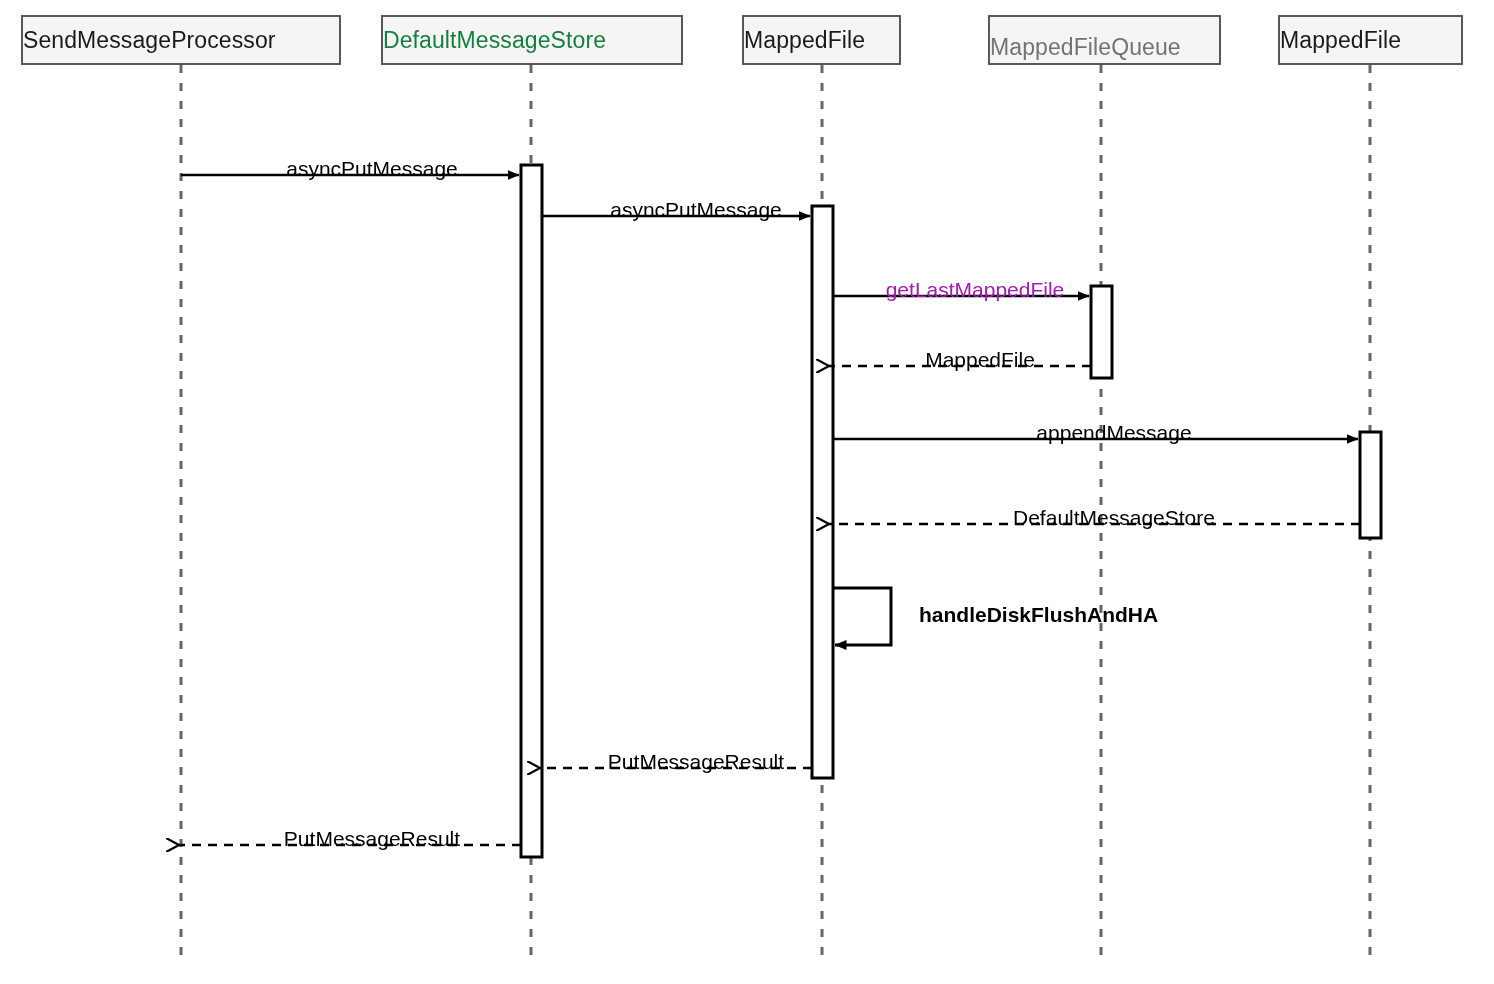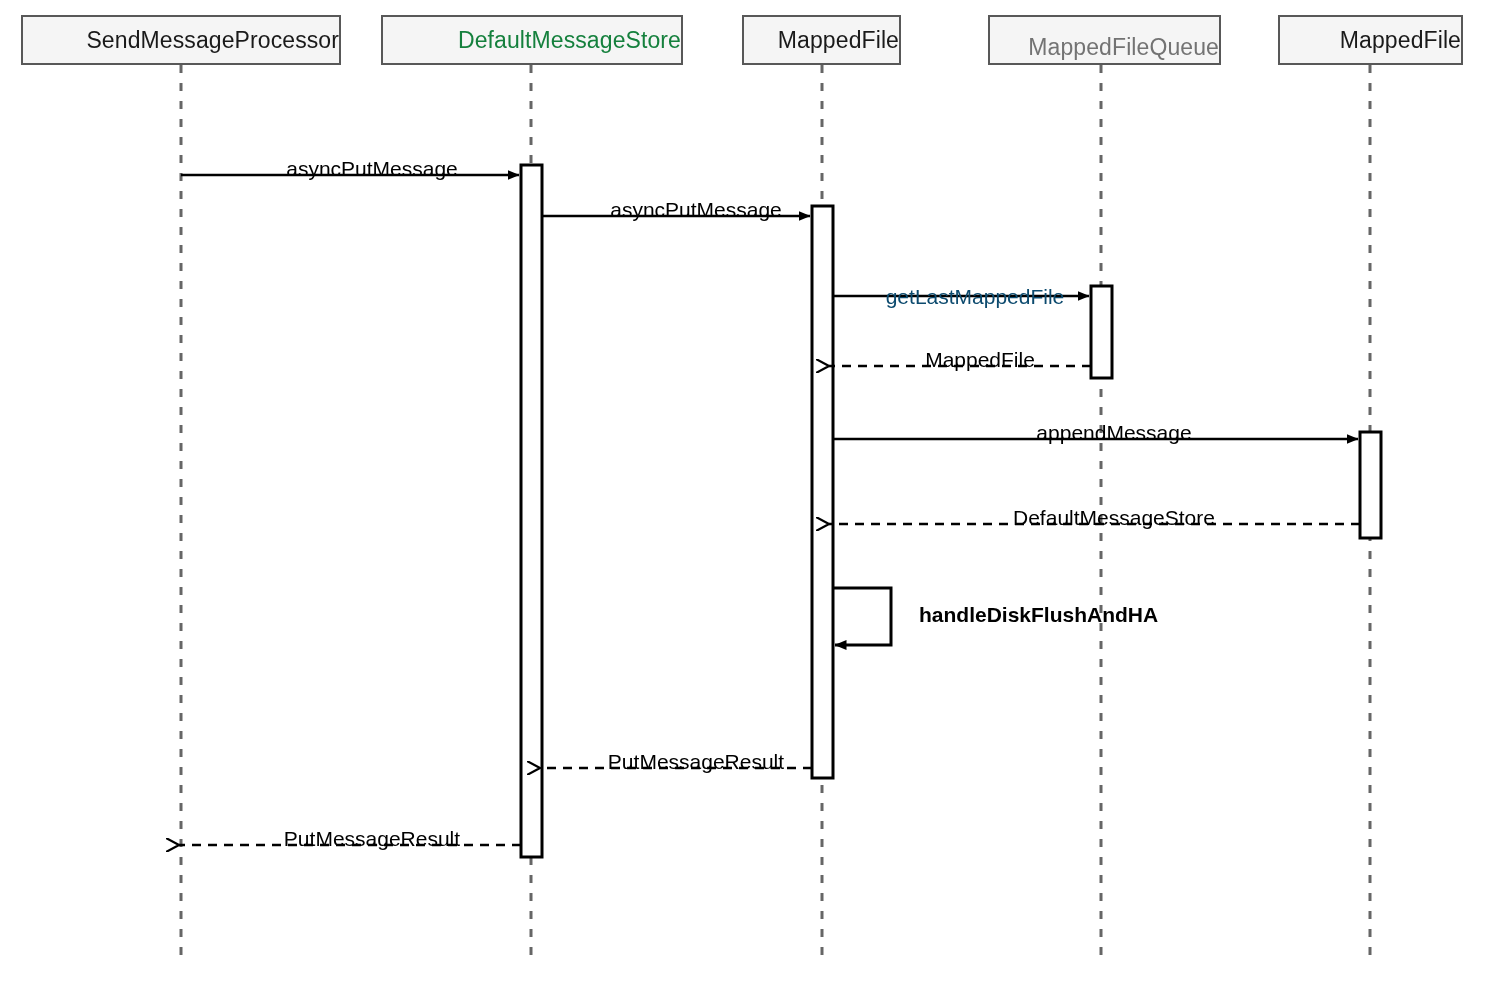--- a/index.html
+++ b/index.html
@@ -23,21 +23,21 @@
     width: 1494px;
     height: 984px;
   }
   .participant-box {
     position: absolute;
     box-sizing: border-box;
     background: #f5f5f5;
     border: 2px solid #585858;
     display: flex;
     align-items: center;
-    justify-content: flex-end;
+    justify-content: flex-start;
   }
   .participant-label {
     font-size: 23px;
     color: #1a1a1a;
     line-height: 1;
     white-space: nowrap;
     letter-spacing: 0.1px;
   }
   .msg-label {
     position: absolute;
@@ -105,21 +105,21 @@
       <div class="participant-box" style="left: 988px; top: 15px; width: 233px; height: 50px; background: rgb(245, 245, 245); border-color: rgb(88, 88, 88);">
         <span class="participant-label" style="color: #737373; margin-top: 15px;">MappedFileQueue</span>
       </div>
       <div class="participant-box" style="left: 1278px; top: 15px; width: 185px; height: 50px; background: rgb(245, 245, 245); border-color: rgb(88, 88, 88);">
         <span class="participant-label" style="color: rgb(26, 26, 26);">MappedFile</span>
       </div>
     </div>
   <div id="labels-layer">
       <div class="msg-label" style="left: 352px; top: 158px; color: rgb(0, 0, 0);">asyncPutMessage</div>
       <div class="msg-label" style="left: 676px; top: 199px; color: rgb(0, 0, 0);">asyncPutMessage</div>
-      <div class="msg-label" style="left: 955px; top: 286px; color: #0c4a6e;">getLastMappedFile</div>
+      <div class="msg-label" style="left: 955px; top: 279px; color: #a21caf;">getLastMappedFile</div>
       <div class="msg-label" style="left: 960px; top: 349px; color: rgb(0, 0, 0);">MappedFile</div>
       <div class="msg-label" style="left: 1094px; top: 422px; color: rgb(0, 0, 0); text-align: center;">appendMessage</div>
       <div class="msg-label" style="left: 1094px; top: 507px; color: rgb(0, 0, 0);">DefaultMessageStore</div>
       <div class="msg-label left-anchored" style="left: 899px; top: 604px; color: rgb(0, 0, 0); font-weight: bold;">handleDiskFlushAndHA</div>
       <div class="msg-label" style="left: 676px; top: 751px; color: rgb(0, 0, 0);">PutMessageResult</div>
       <div class="msg-label" style="left: 352px; top: 828px; color: rgb(0, 0, 0);">PutMessageResult</div>
     </div>
 
 </div>
 

